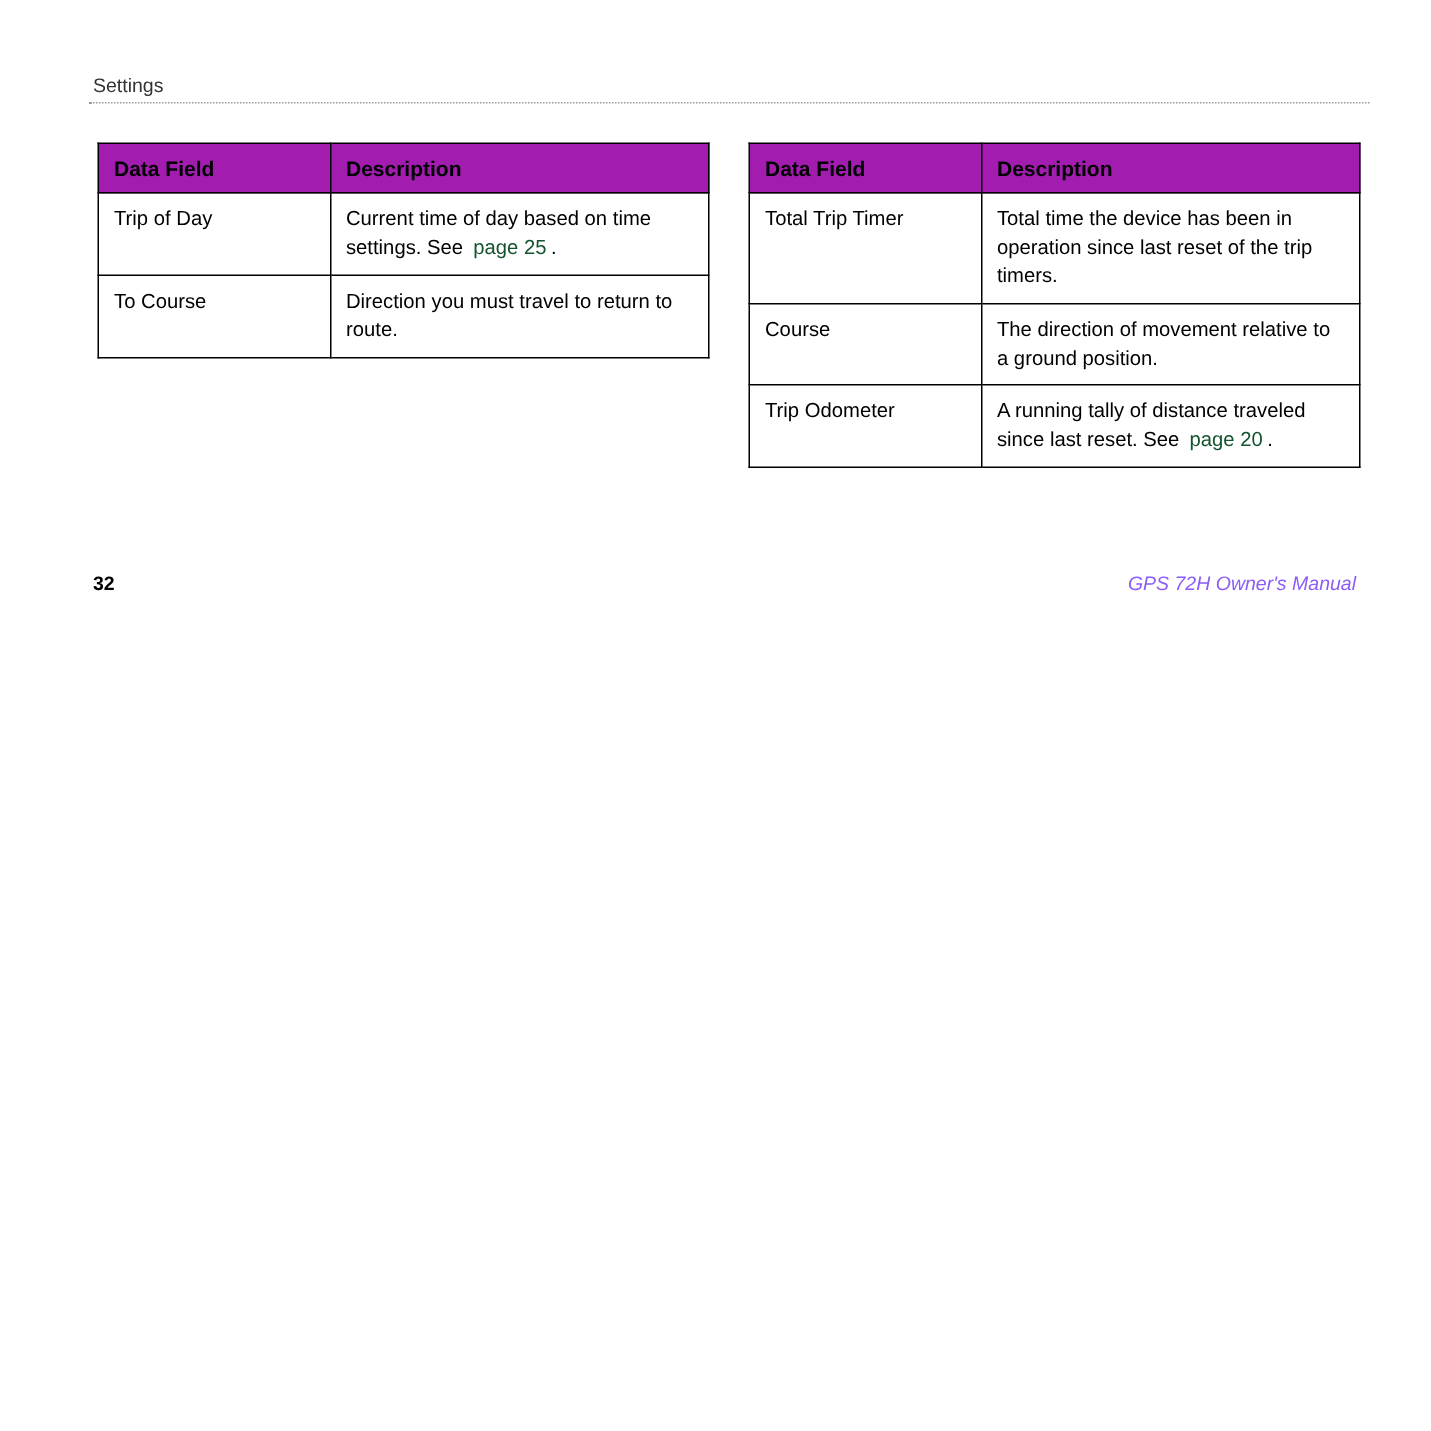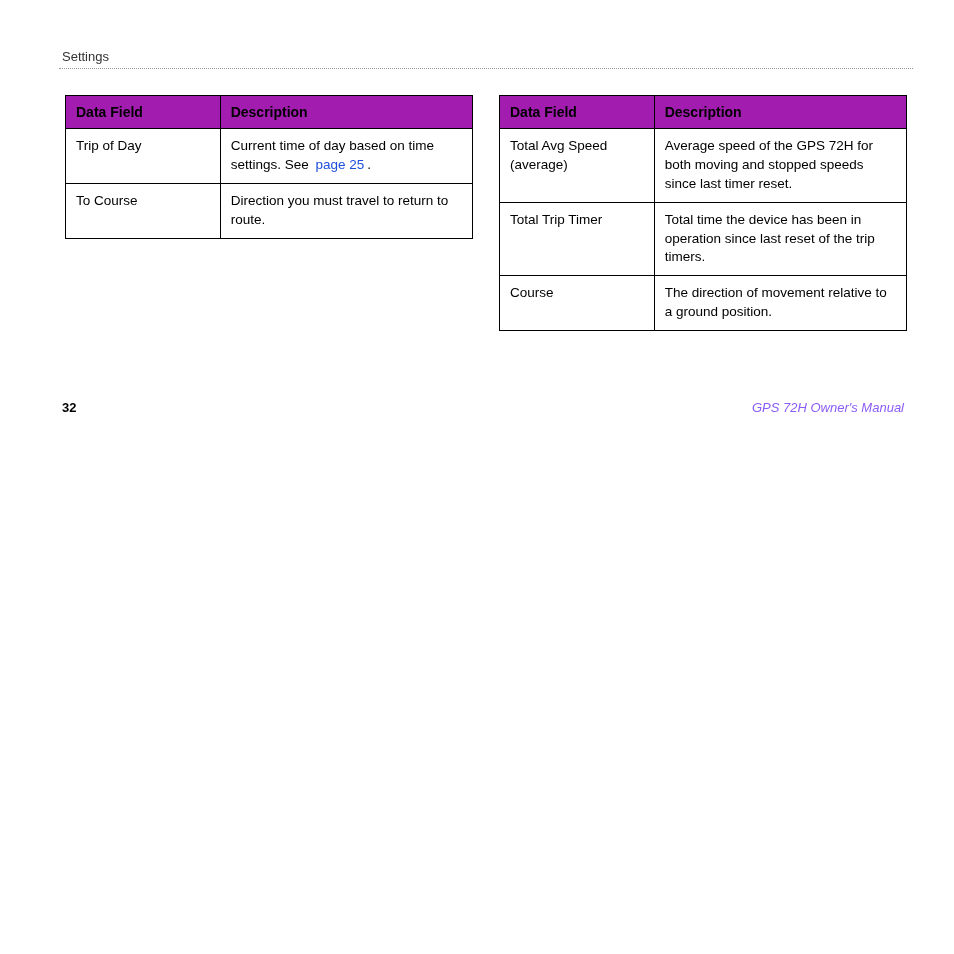--- a/index.html
+++ b/index.html
@@ -54,21 +54,21 @@
       font-size: 13.5px;
       line-height: 1.4;
     }
 
     td:first-child {
       font-weight: normal;
       width: 38%;
     }
 
     .link-blue {
-      color: #1d4ed8;
+      color: #14532d;
       text-decoration: none;
     }
 
     .page-footer {
       display: flex;
       justify-content: space-between;
       align-items: center;
       margin-top: 60px;
       font-size: 13px;
     }
@@ -114,31 +114,31 @@
 
   <div class="table-wrapper">
     <table>
       <thead>
         <tr>
           <th>Data Field</th>
           <th>Description</th>
         </tr>
       </thead>
       <tbody id="right-table-body">
-      <tr>
-            <td>Total Avg Speed (average)</td>
-            <td>Average speed of the GPS 72H for both moving and stopped speeds since last timer reset.</td>
-          </tr>
           <tr>
             <td>Total Trip Timer</td>
             <td>Total time the device has been in operation since last reset of the trip timers.</td>
           </tr>
           <tr>
             <td>Course</td>
             <td>The direction of movement relative to a ground position.</td>
+          </tr>
+          <tr>
+            <td>Trip Odometer</td>
+            <td>A running tally of distance traveled since last reset. See <a class="link-blue" href="#">page 20</a>.</td>
           </tr>
         </tbody>
     </table>
   </div>
 
 </div>
 
 <div class="page-footer">
   <span class="page-number">32</span>
   <span class="manual-title">GPS 72H Owner's Manual</span>

